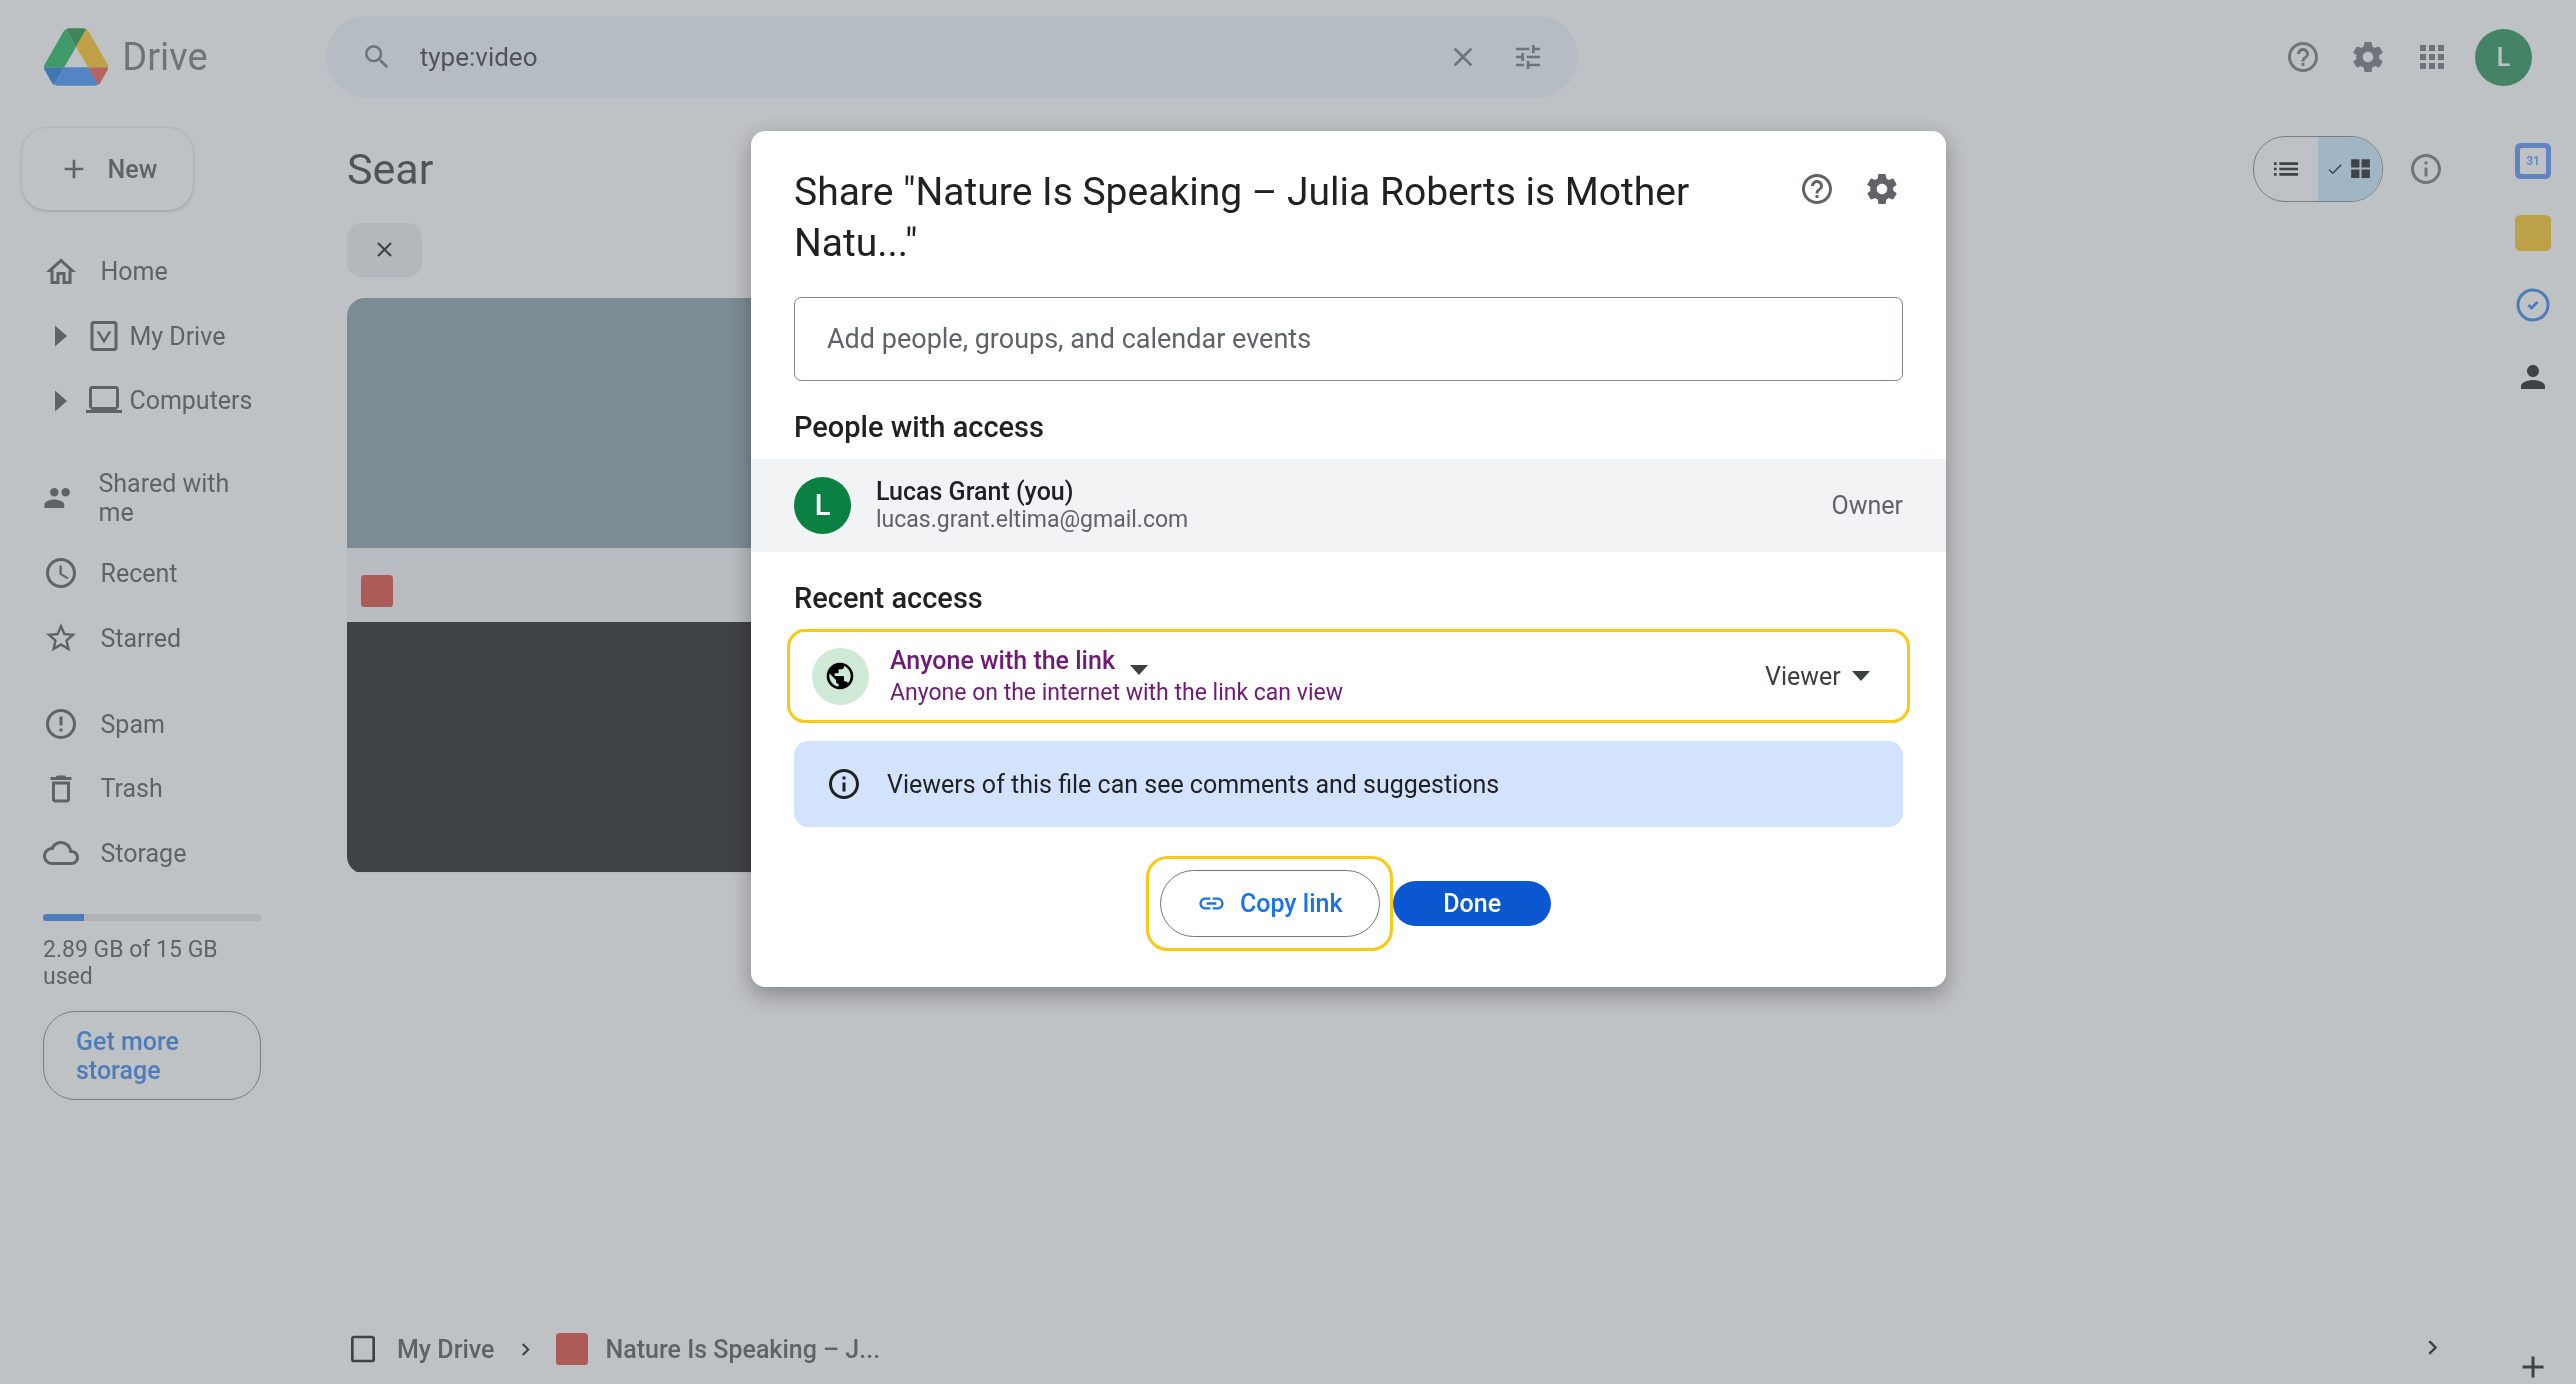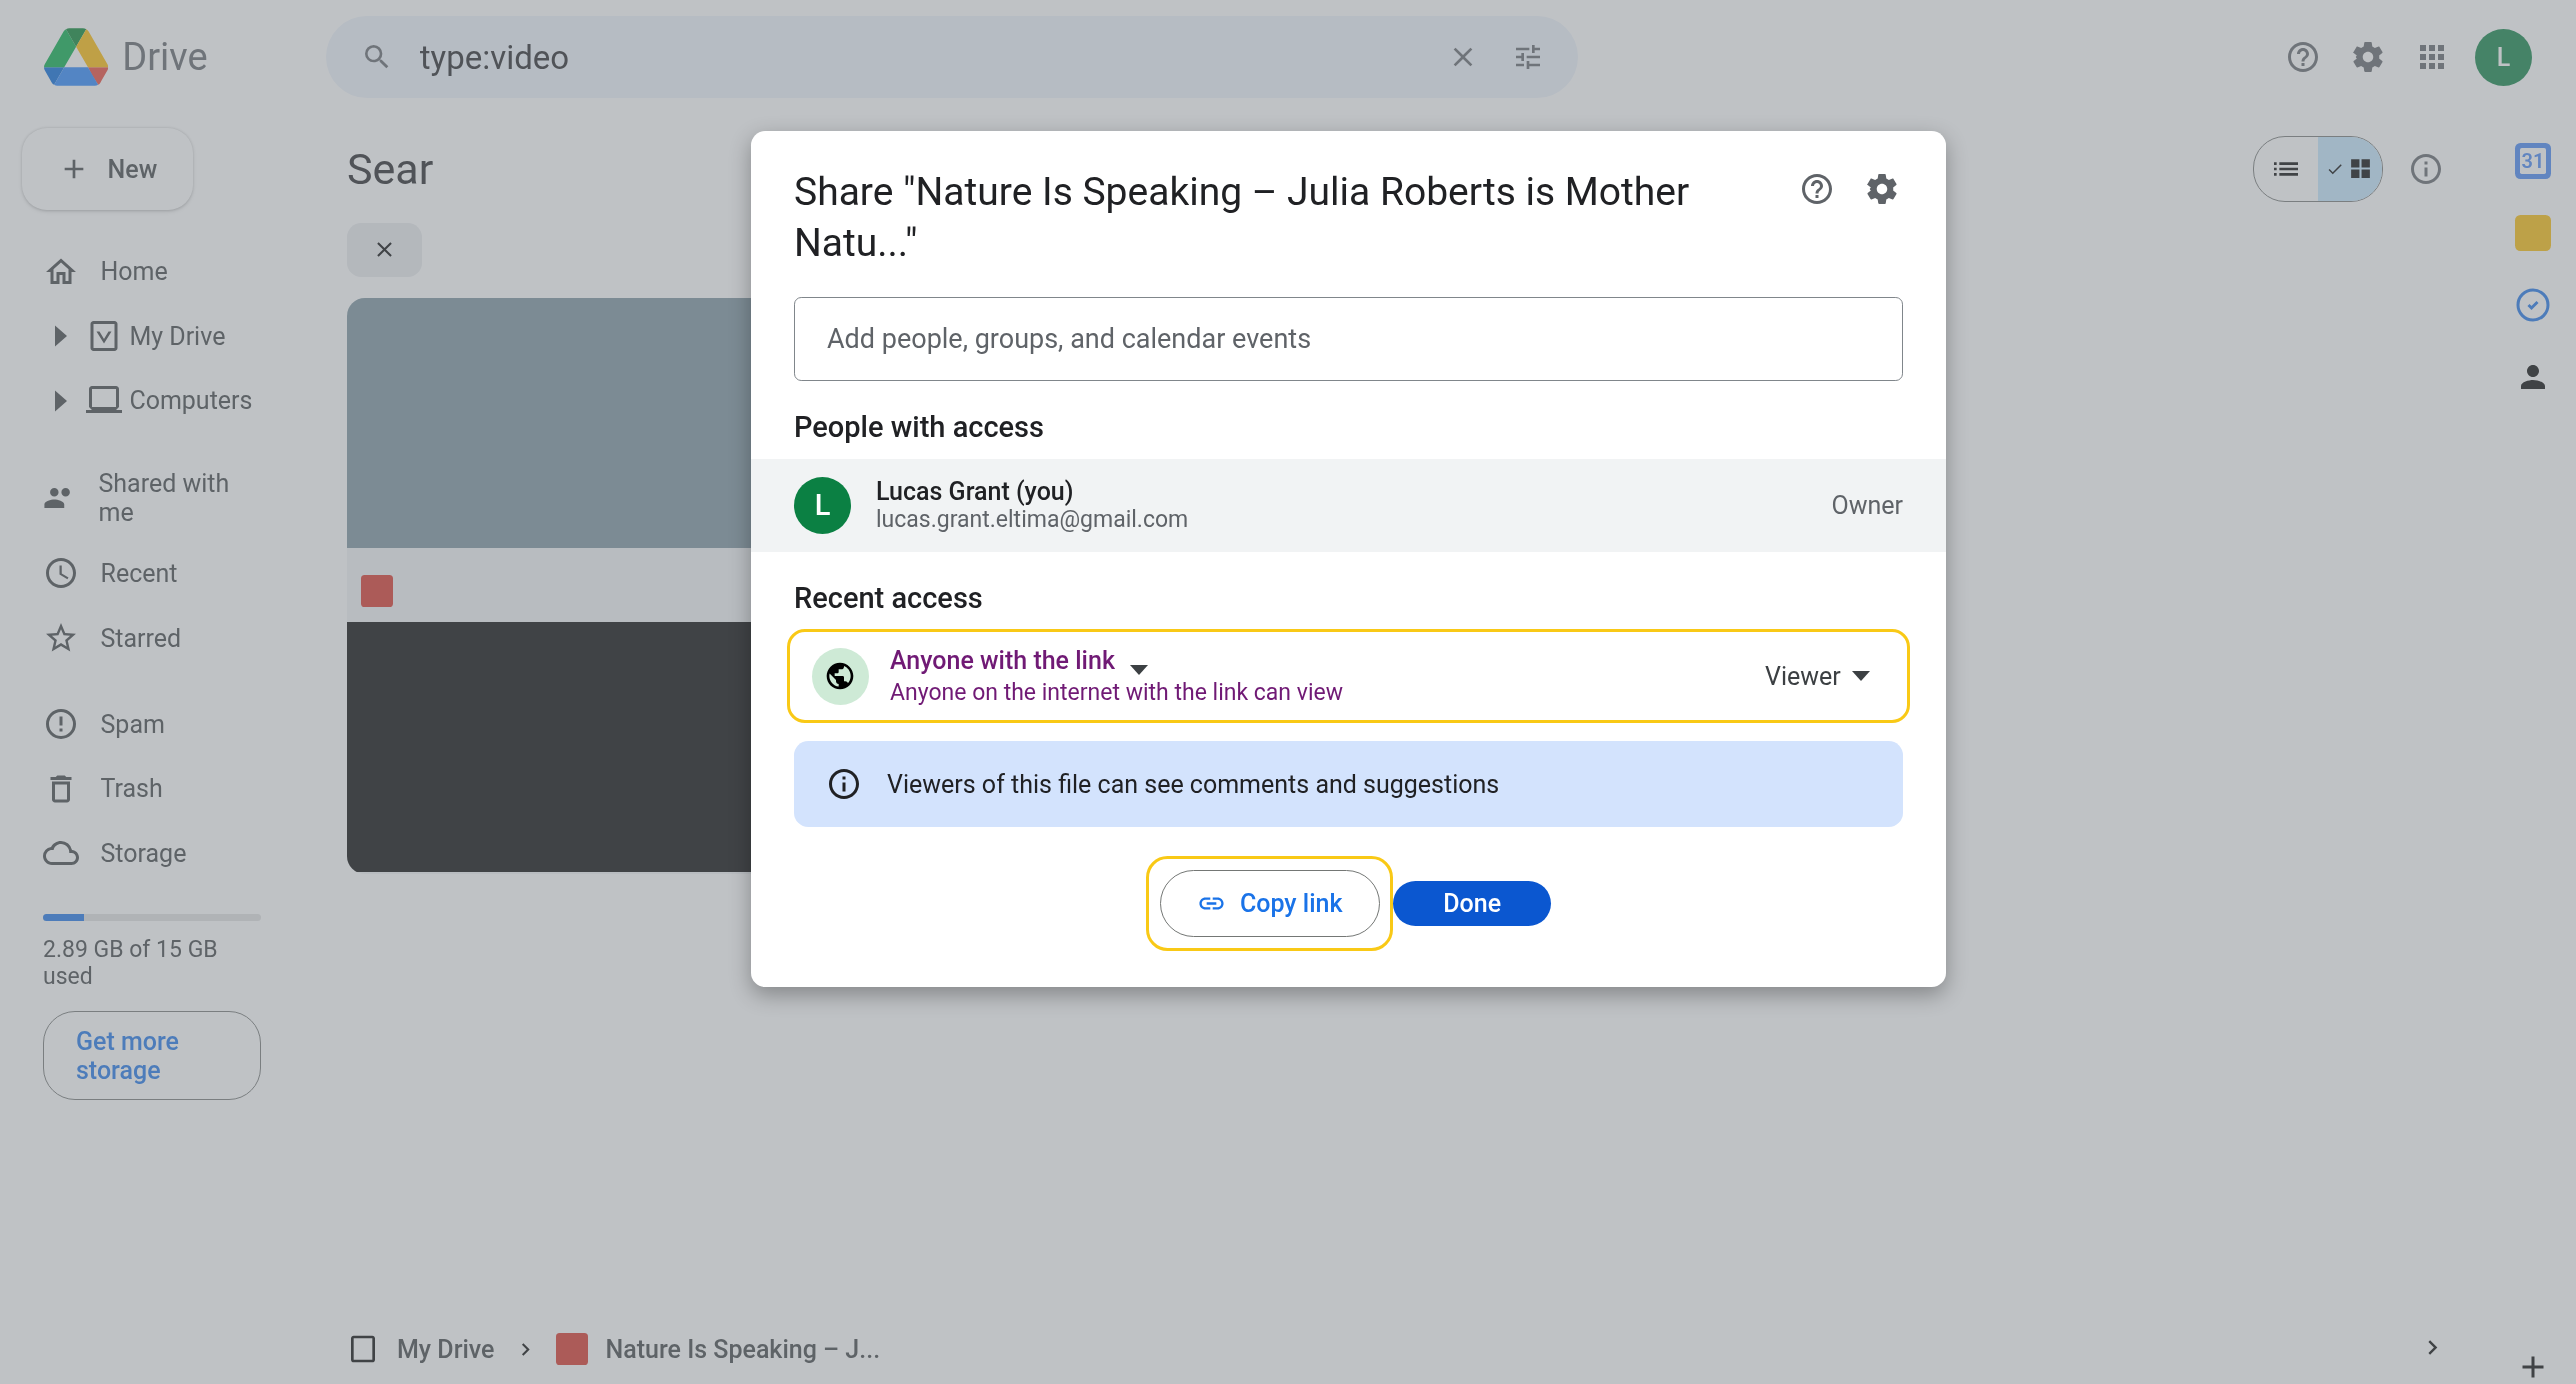--- a/index.html
+++ b/index.html
@@ -4,21 +4,21 @@
 <style>
 * { box-sizing: border-box; margin: 0; padding: 0; font-family: 'Google Sans', Roboto, Arial, sans-serif; }
 body { background: #fff; width: 2576px; height: 1385px; overflow: hidden; position: relative; }
 
 
 .header { display: flex; align-items: center; height: 114px; padding: 0 44px; gap: 14.3px; }
 .logo-section { display: flex; align-items: center; gap: 14.3px; width: 268px; }
 .drive-logo { width: 64px; height: 64px; }
 .logo-text { font-size: 38px; color: #5f6368; font-weight: 400; }
 .search-bar { flex: 1; max-width: 1252px; height: 82px; background: #edf2fa; border-radius: 41px; display: flex; align-items: center; padding: 0 29px; gap: 21.5px; }
-.search-input { flex: 1; border: none; background: transparent; font-size: 33px; color: #202124; outline: none; }
+.search-input { flex: 1; border: none; background: transparent; font-size: 26px; color: #202124; outline: none; }
 .search-icon-btn { width: 43px; height: 43px; display: flex; align-items: center; justify-content: center; color: #5f6368; }
 .header-actions { display: flex; align-items: center; gap: 21.5px; margin-left: auto; }
 .header-icon-btn { width: 43px; height: 43px; display: flex; align-items: center; justify-content: center; color: #5f6368; border-radius: 50%; }
 .avatar { width: 57px; height: 57px; border-radius: 50%; background: #0b8043; color: #fff; display: flex; align-items: center; justify-content: center; font-size: 25px; font-weight: 500; }
 
 
 .main { display: flex; height: calc(100% - 114px); }
 .sidebar { width: 304px; padding: 14.3px 21.5px; }
 .new-btn { display: inline-flex; align-items: center; gap: 18px; padding: 25px 36px; border-radius: 25px; background: #fff; box-shadow: 0 0.9px 2.7px rgba(0,0,0,0.2), 0 1.8px 5.4px rgba(0,0,0,0.1); font-size: 25px; color: #3c4043; font-weight: 500; margin-bottom: 29px; }
 .nav-item { display: flex; align-items: center; gap: 21.5px; padding: 14.3px 21.5px; border-radius: 29px; font-size: 25px; color: #3c4043; }
@@ -290,21 +290,21 @@
       <div class="film-icon"></div>
       <span class="breadcrumb-item">Nature Is Speaking – J...</span>
       <span style="margin-left:auto"><svg width="29" height="29" viewBox="0 0 24 24">
             <path d="M10 6L8.59 7.41 13.17 12l-4.58 4.59L10 18l6-6z"></path>
           </svg></span>
     </div>
   </div>
 
   <div class="right-panel">
     <div class="right-panel-icon" style="background:#4285f4;border-radius:5.4px;position:relative">
-        <span style="position:absolute;inset:5.4px;background:#fff;border-radius:1.8px;font-size:20px;color:#4285f4;display:flex;align-items:center;justify-content:center;font-weight:600">31</span>
+        <span style="position:absolute;inset:5.4px;background:#fff;border-radius:1.8px;font-size:12px;color:#4285f4;display:flex;align-items:center;justify-content:center;font-weight:600">31</span>
       </div>
     <div class="right-panel-icon" style="background:#fbbc04;border-radius:5.4px"></div>
     <div class="right-panel-icon"><svg viewBox="0 0 24 24" fill="#1a73e8">
           <circle cx="12" cy="12" r="10" fill="none" stroke="#1a73e8" stroke-width="2"></circle>
           <path d="M9 12l2 2 4-4" fill="none" stroke="#1a73e8" stroke-width="2"></path>
         </svg></div>
     <div class="right-panel-icon"><svg viewBox="0 0 24 24" fill="#1a73e8">
           <path d="M12 12c2.21 0 4-1.79 4-4s-1.79-4-4-4-4 1.79-4 4 1.79 4 4 4zm0 2c-2.67 0-8 1.34-8 4v2h16v-2c0-2.66-5.33-4-8-4z"></path>
         </svg></div>
     <div style="flex:1"></div>

